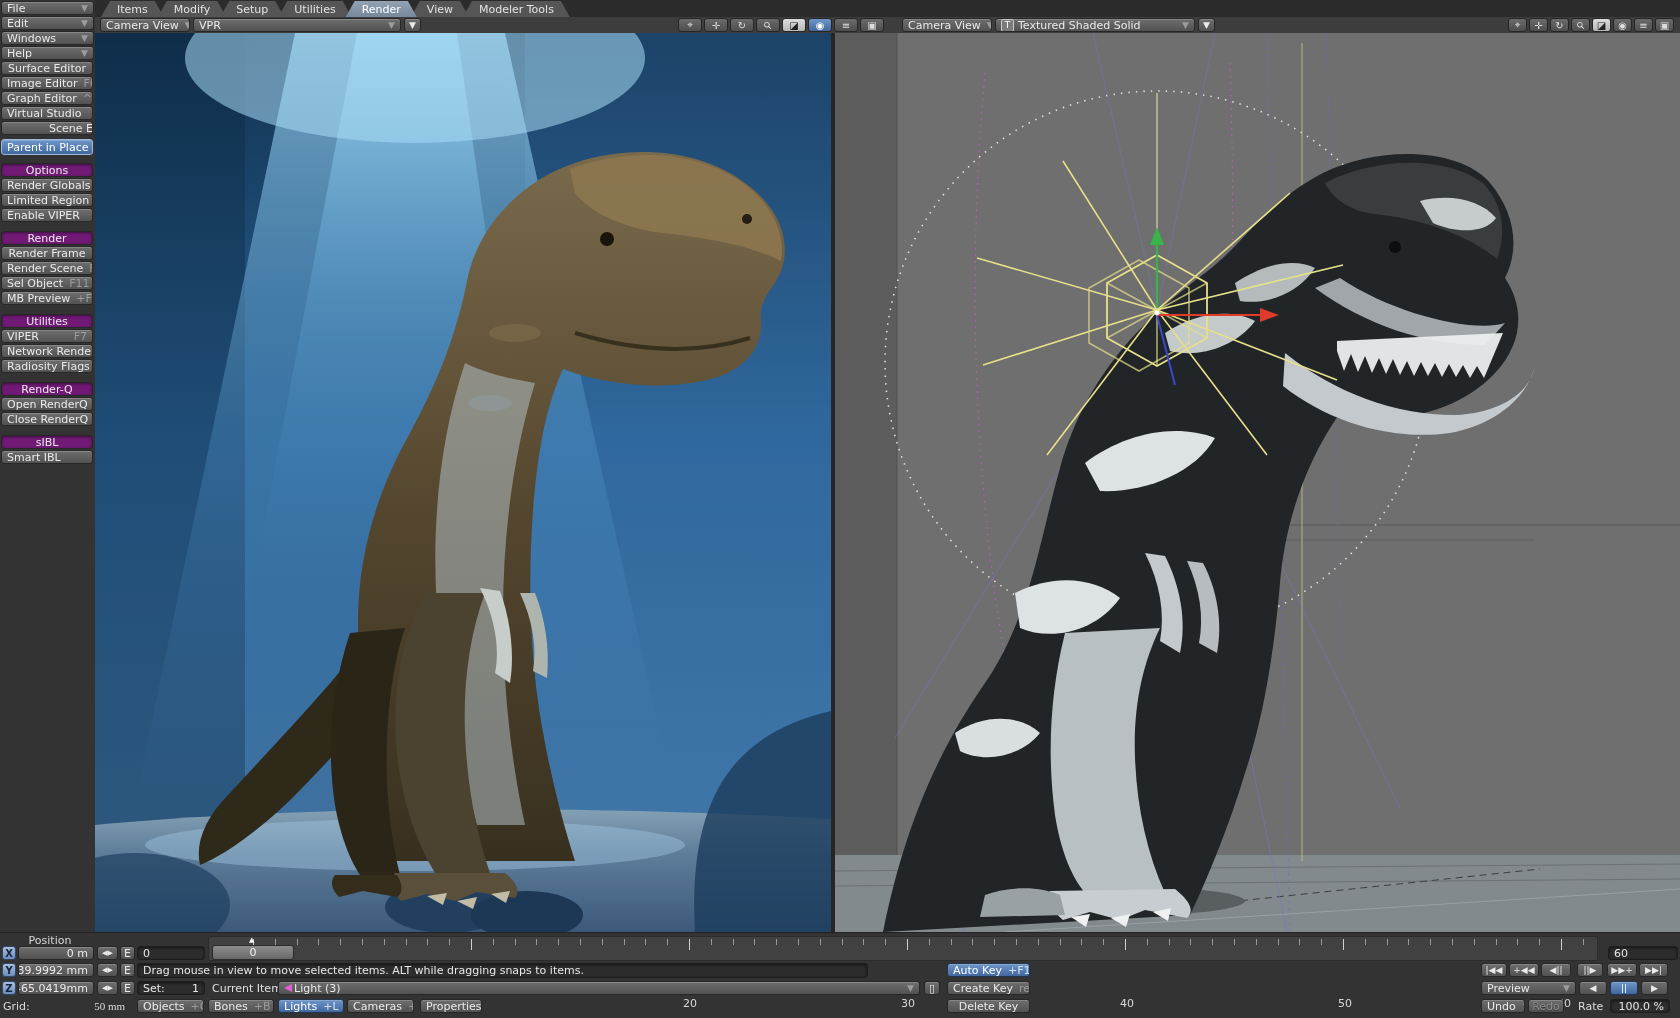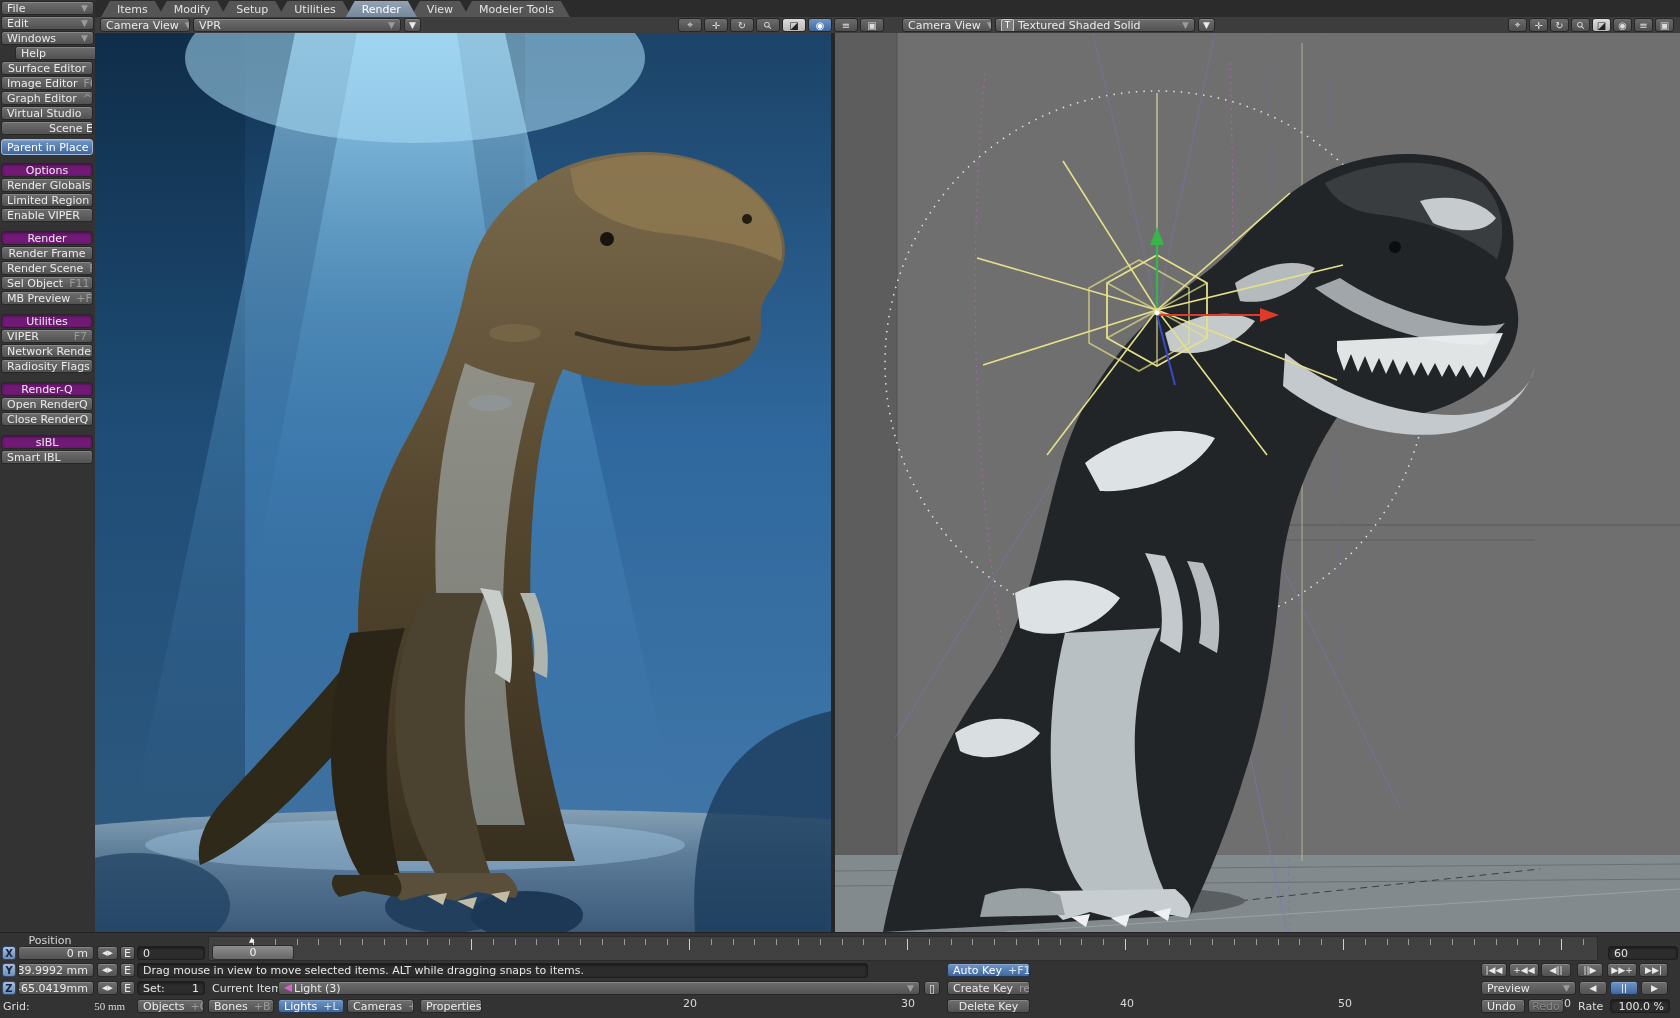--- a/index.html
+++ b/index.html
@@ -53,21 +53,21 @@
     <span class="key mini">▼</span>
   </div>
   <div class="btn" style="left:1px;top:16px;width:93px;">
     <span class="lbl">Edit</span>
     <span class="key mini">▼</span>
   </div>
   <div class="btn" style="left:1px;top:31px;width:93px;">
     <span class="lbl">Windows</span>
     <span class="key mini">▼</span>
   </div>
-  <div class="btn" style="left:15px;top:46px;width:93px;">
+  <div class="btn" style="left:1px;top:46px;width:93px;">
     <span class="lbl">Help</span>
     <span class="key mini">▼</span>
   </div>
 
   <div class="tabbar">
     <div class="tab">
         <span>Items</span>
       </div>
     <div class="tab">
         <span>Modify</span>

